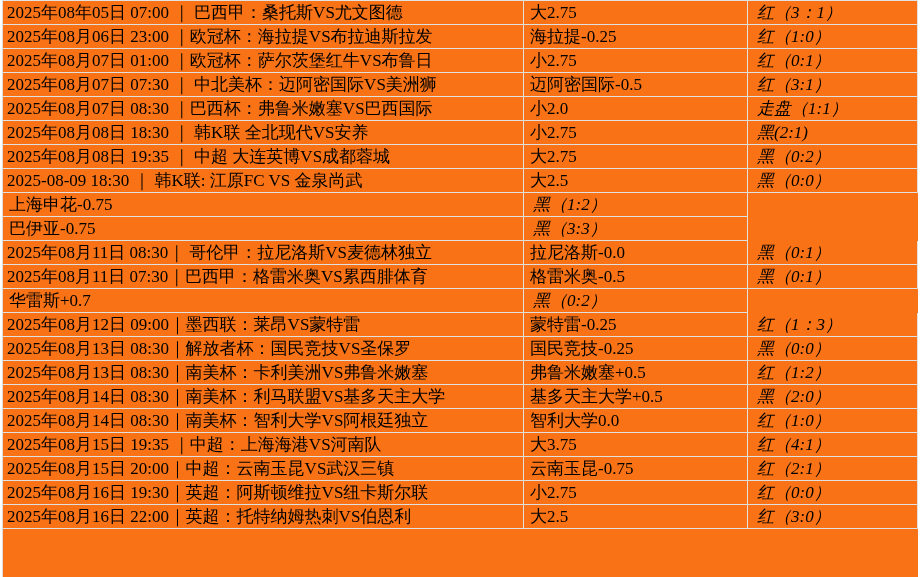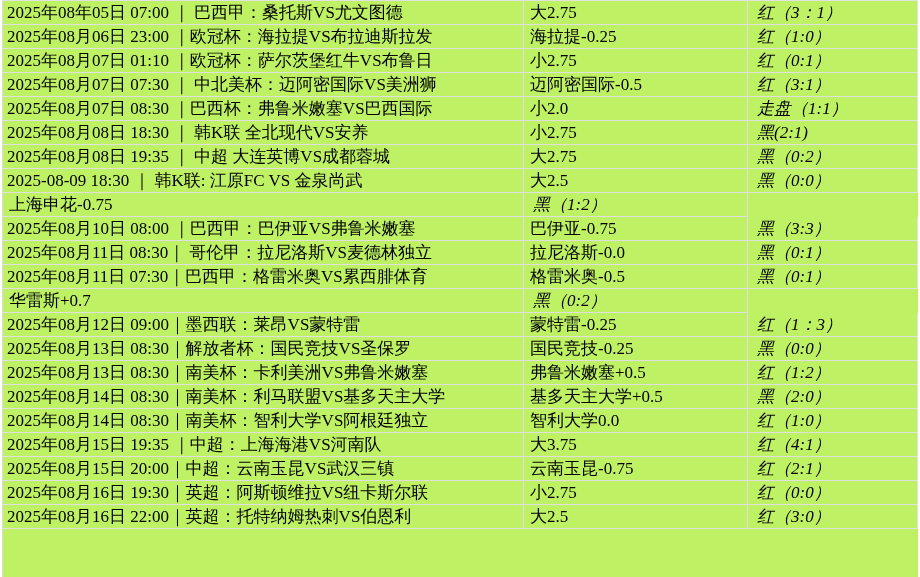--- a/index.html
+++ b/index.html
@@ -8,21 +8,21 @@
     background: #ffffff;
   }
   .sheet {
     position: relative;
     width: 916px;
     height: 577px;
     margin-left: 2px;
     box-sizing: border-box;
     border-left: 1px solid #dcdcdc;
     border-top: 1px solid #e2e2e2;
-    background: #bef264;
+    background: #f97316;
     font-family: "Liberation Serif", "DejaVu Serif", serif;
     font-size: 17px;
     color: #000000;
     overflow: hidden;
   }
   .row {
     display: grid;
     grid-template-columns: 521px 224px 170px;
     height: 24px;
     box-sizing: border-box;
@@ -52,21 +52,21 @@
       <div class="cell match">2025年08年05日 07:00 ｜ 巴西甲：桑托斯VS尤文图德</div>
       <div class="cell handicap">大2.75</div>
       <div class="cell result">红（3：1）</div>
     </div>
     <div class="row">
       <div class="cell match">2025年08月06日 23:00 ｜欧冠杯：海拉提VS布拉迪斯拉发</div>
       <div class="cell handicap">海拉提-0.25</div>
       <div class="cell result">红（1:0）</div>
     </div>
     <div class="row">
-      <div class="cell match">2025年08月07日 01:10 ｜欧冠杯：萨尔茨堡红牛VS布鲁日</div>
+      <div class="cell match">2025年08月07日 01:00 ｜欧冠杯：萨尔茨堡红牛VS布鲁日</div>
       <div class="cell handicap">小2.75</div>
       <div class="cell result">红（0:1）</div>
     </div>
     <div class="row">
       <div class="cell match">2025年08月07日 07:30 ｜ 中北美杯：迈阿密国际VS美洲狮</div>
       <div class="cell handicap">迈阿密国际-0.5</div>
       <div class="cell result">红（3:1）</div>
     </div>
     <div class="row">
       <div class="cell match">2025年08月07日 08:30 ｜巴西杯：弗鲁米嫩塞VS巴西国际</div>
@@ -86,21 +86,20 @@
     <div class="row">
       <div class="cell match">2025-08-09 18:30 ｜ 韩K联: 江原FC VS 金泉尚武</div>
       <div class="cell handicap">大2.5</div>
       <div class="cell result">黑（0:0）</div>
     </div>
     <div class="row">
       <div class="cell handicap">上海申花-0.75</div>
       <div class="cell result">黑（1:2）</div>
     </div>
     <div class="row">
-      <div class="cell match">2025年08月10日 08:00 ｜巴西甲：巴伊亚VS弗鲁米嫩塞</div>
       <div class="cell handicap">巴伊亚-0.75</div>
       <div class="cell result">黑（3:3）</div>
     </div>
     <div class="row">
       <div class="cell match">2025年08月11日 08:30｜ 哥伦甲：拉尼洛斯VS麦德林独立</div>
       <div class="cell handicap">拉尼洛斯-0.0</div>
       <div class="cell result">黑（0:1）</div>
     </div>
     <div class="row">
       <div class="cell match">2025年08月11日 07:30｜巴西甲：格雷米奥VS累西腓体育</div>

